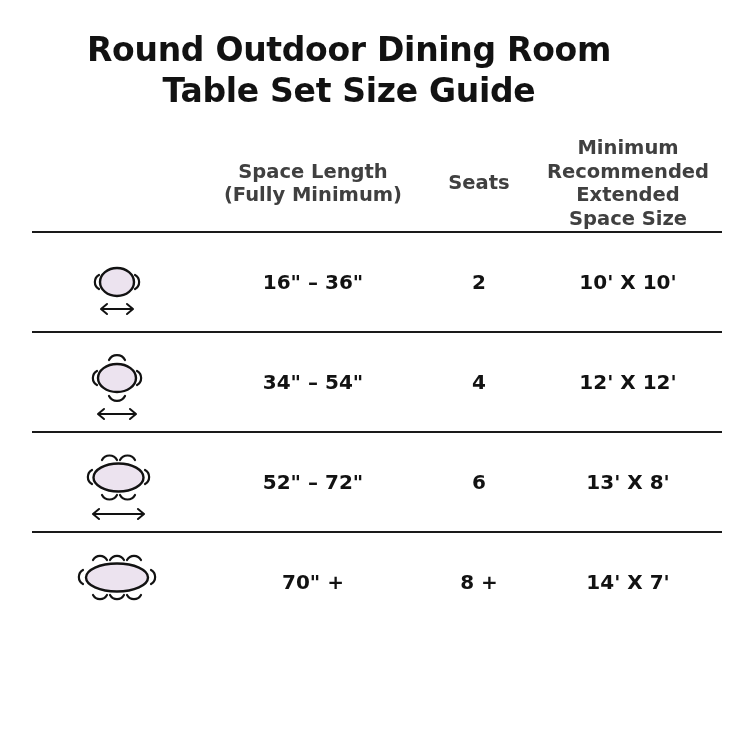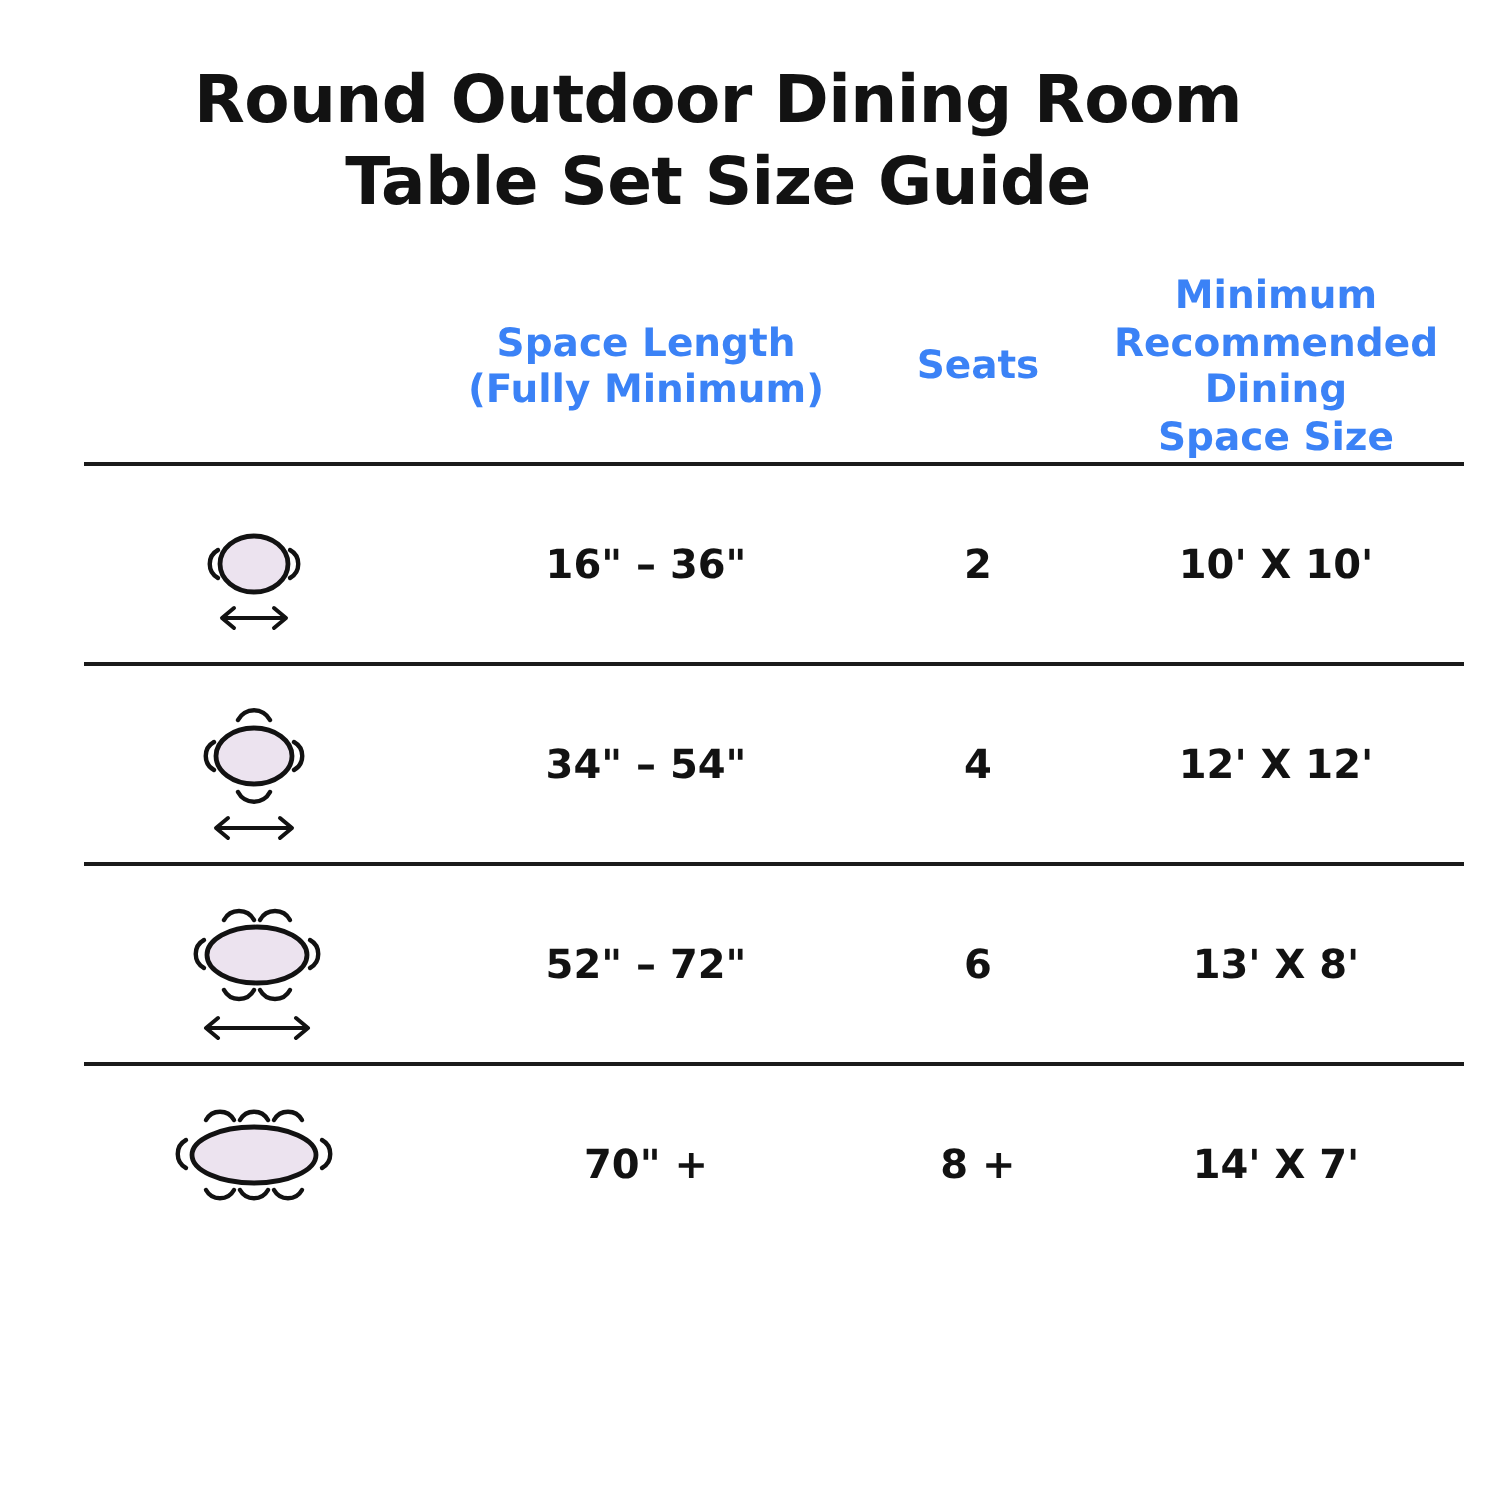--- a/index.html
+++ b/index.html
@@ -13,21 +13,20 @@
     font-family: "DejaVu Sans", sans-serif;
     color: #1c1c1c;
     overflow: hidden;
   }
   .page {
     width: 698px;
     height: 755px;
     position: relative;
     box-sizing: border-box;
     padding: 0 32px;
-    margin-left: 10px;
   }
   .title {
     text-align: center;
     font-weight: bold;
     font-size: 33px;
     line-height: 1.24;
     letter-spacing: -0.3px;
     padding-top: 30px;
     color: #121212;
   }
@@ -48,21 +47,21 @@
   col.c-fig { width: 170px; }
   col.c-len { width: 222px; }
   col.c-seat { width: 110px; }
   col.c-space { width: 188px; }
 
   thead th {
     font-weight: bold;
     font-size: 19.5px;
     line-height: 1.22;
     text-align: center;
-    color: #3b82f6;
+    color: #404040;
     padding-bottom: 18px;
     vertical-align: bottom;
   }
   thead th .hl { display: block; }
   thead th.fig-head { font-size: 0; }
 
   tbody tr {
     border-top: 2px solid #1a1a1a;
   }
   tbody td {
@@ -104,21 +103,21 @@
       <tr>
         <th class="fig-head">Table Diagram</th>
         <th>
           <span class="hl">Space Length</span>
           <span class="hl">(Fully Minimum)</span>
         </th>
         <th>Seats</th>
         <th>
           <span class="hl">Minimum</span>
           <span class="hl">Recommended</span>
-          <span class="hl">Dining</span>
+          <span class="hl">Extended</span>
           <span class="hl">Space Size</span>
         </th>
       </tr>
     </thead>
     <tbody>
 
       <tr>
         <td class="fig">
           <div class="figwrap">
             <svg width="120" height="86" viewBox="0 0 120 86">

